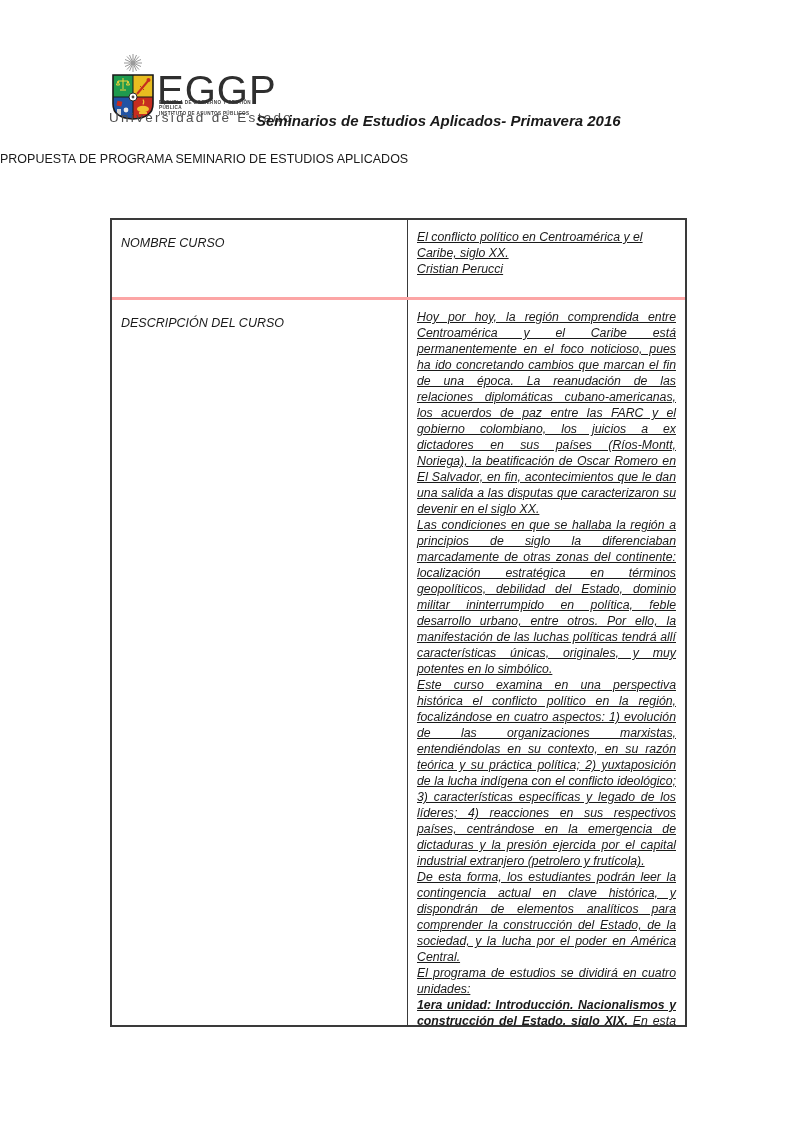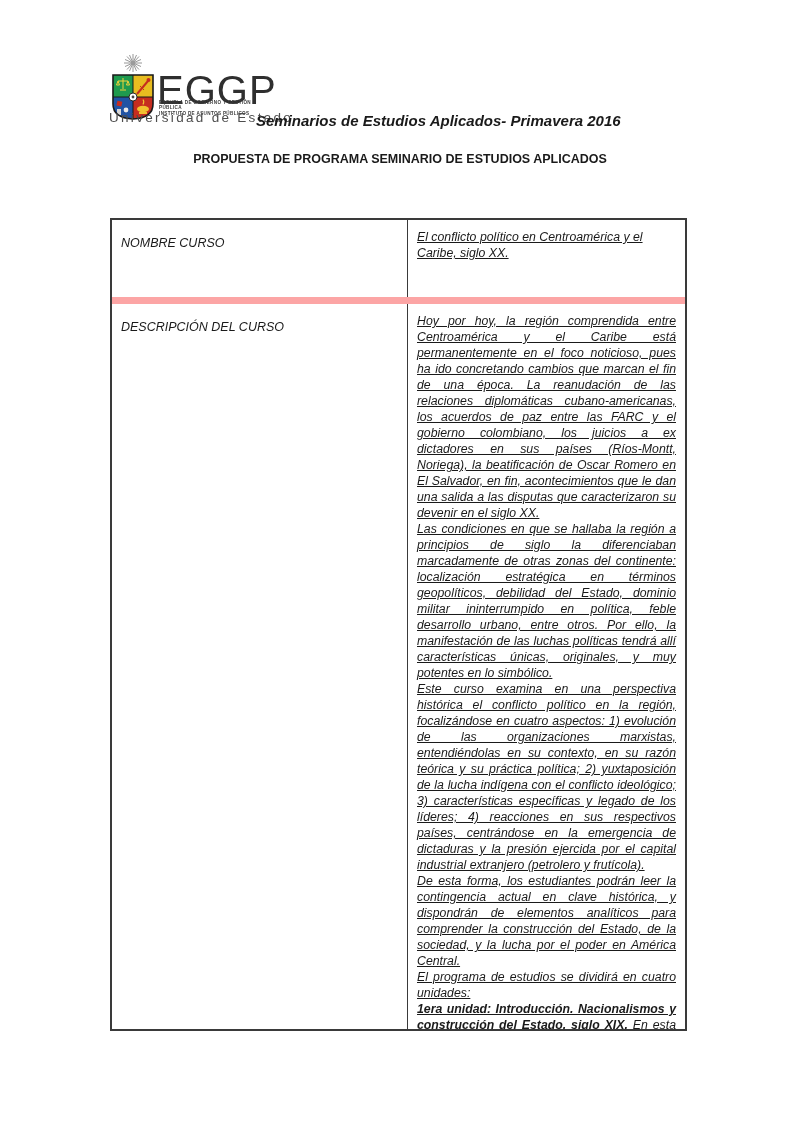--- a/index.html
+++ b/index.html
@@ -23,30 +23,30 @@
   .logo-institution {
     position:absolute; left:109px; top:110px;
     font-size:13.5px; color:#4d4d4d; letter-spacing:2.3px; white-space:nowrap;
   }
   .seminar-line {
     position:absolute; left:256px; top:112px;
     font-size:15px; font-weight:700; font-style:italic; white-space:nowrap;text-align:right;
   }
   .doc-title {
     position:absolute; top:151px; left:0; width:100%;
-    text-align:center; font-weight:700; font-size:12.5px; line-height:17px;
+    text-align:left; font-weight:400; font-size:12.5px; line-height:17px;
   }
 
   
   .course-table {
     position:absolute; left:110px; top:218px; width:577px;
     border:2px solid #3a3a3a; box-sizing:border-box;
   }
   .trow { display:grid; grid-template-columns:296px 1fr; }
-  .trow-nombre { border-bottom:7px solid #fca5a5; height:77px; }
+  .trow-nombre { border-bottom:3px solid #fca5a5; height:77px; }
   .trow-desc   { height:725px; }
   .cell { box-sizing:border-box; overflow:hidden; }
   .cell-label {
     border-right:1px solid #3a3a3a;
     padding:16px 10px 0 9px;
     font-style:italic; font-size:12.5px;
   }
   .cell-value {
     padding:9px 9px 0 9px;
     font-style:italic; font-size:12.3px; line-height:16px;text-decoration:underline;
@@ -129,20 +129,21 @@
   <div class="doc-title">
     <div>PROPUESTA DE PROGRAMA SEMINARIO DE ESTUDIOS APLICADOS</div>
   </div>
 
   <div class="course-table">
 
     <div class="trow trow-nombre">
       <div class="cell cell-label">NOMBRE CURSO</div>
       <div class="cell cell-value">
         <div class="course-title-line">El conflicto político en Centroamérica y el Caribe, siglo XX.</div>
+        <div>Cristian Perucci</div>
       </div>
     </div>
 
     <div class="trow trow-desc">
       <div class="cell cell-label">DESCRIPCIÓN DEL CURSO</div>
       <div class="cell cell-value desc">
         <p>Hoy por hoy, la región comprendida entre Centroamérica y el Caribe está permanentemente en el foco noticioso, pues ha ido concretando cambios que marcan el fin de una época. La reanudación de las relaciones diplomáticas cubano-americanas, los acuerdos de paz entre las FARC y el gobierno colombiano, los juicios a ex dictadores en sus países (Ríos-Montt, Noriega), la beatificación de Oscar Romero en El Salvador, en fin, acontecimientos que le dan una salida a las disputas que caracterizaron su devenir en el siglo XX.</p>
         <p>Las condiciones en que se hallaba la región a principios de siglo la diferenciaban marcadamente de otras zonas del continente: localización estratégica en términos geopolíticos, debilidad del Estado, dominio militar ininterrumpido en política, feble desarrollo urbano, entre otros. Por ello, la manifestación de las luchas políticas tendrá allí características únicas, originales, y muy potentes en lo simbólico.</p>
         <p>Este curso examina en una perspectiva histórica el conflicto político en la región, focalizándose en cuatro aspectos: 1) evolución de las organizaciones marxistas, entendiéndolas en su contexto, en su razón teórica y su práctica política; 2) yuxtaposición de la lucha indígena con el conflicto ideológico; 3) características específicas y legado de los líderes; 4) reacciones en sus respectivos países, centrándose en la emergencia de dictaduras y la presión ejercida por el capital industrial extranjero (petrolero y frutícola).</p>
         <p>De esta forma, los estudiantes podrán leer la contingencia actual en clave histórica, y dispondrán de elementos analíticos para comprender la construcción del Estado, de la sociedad, y la lucha por el poder en América Central.</p>

